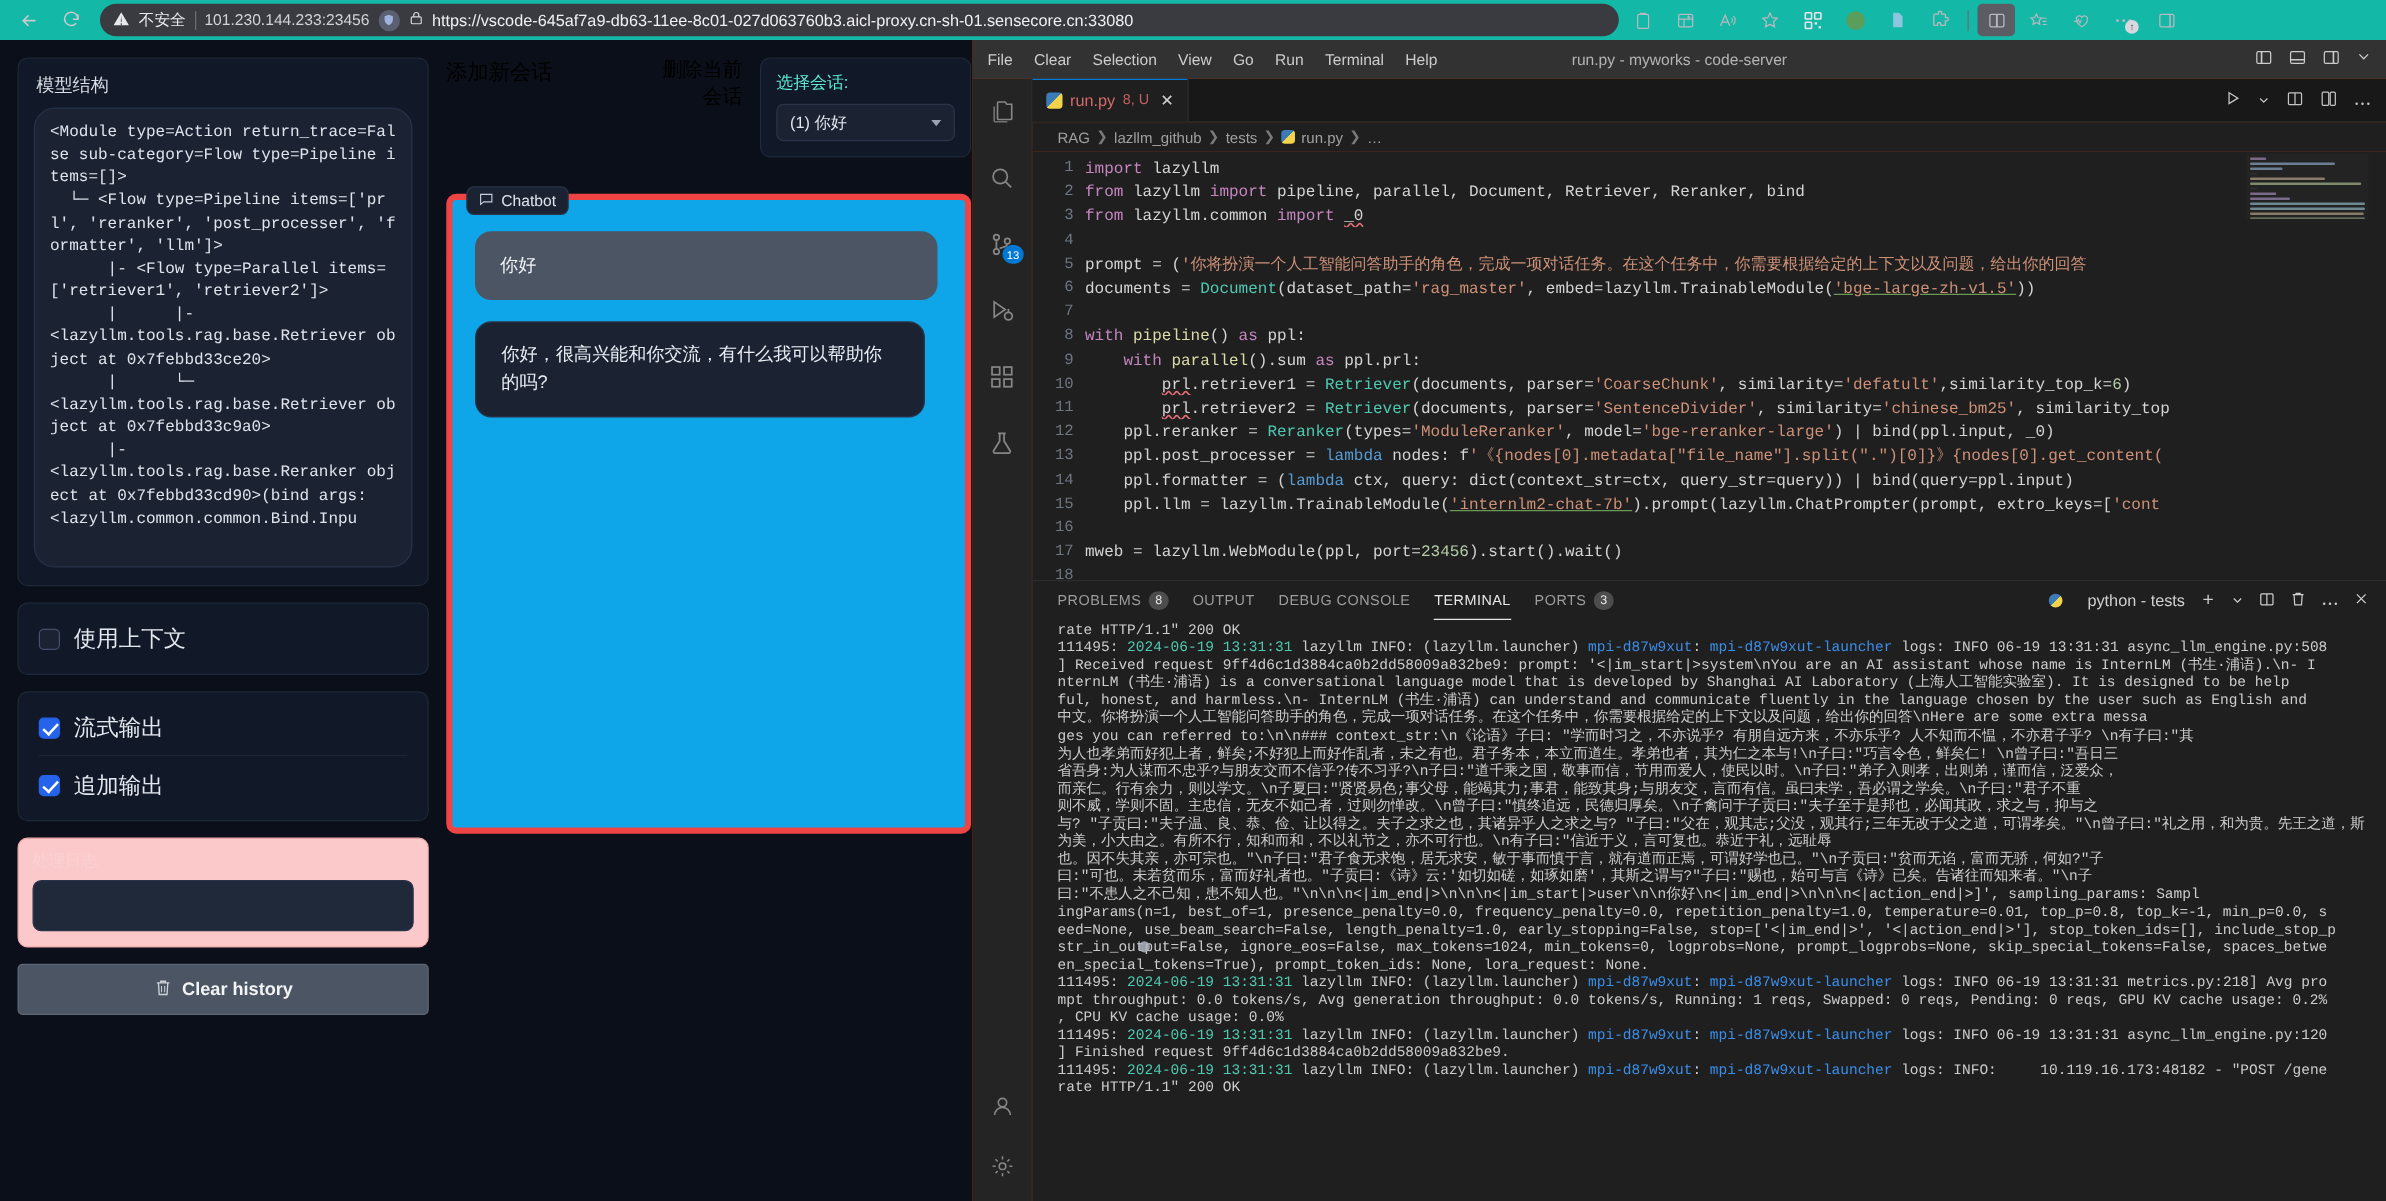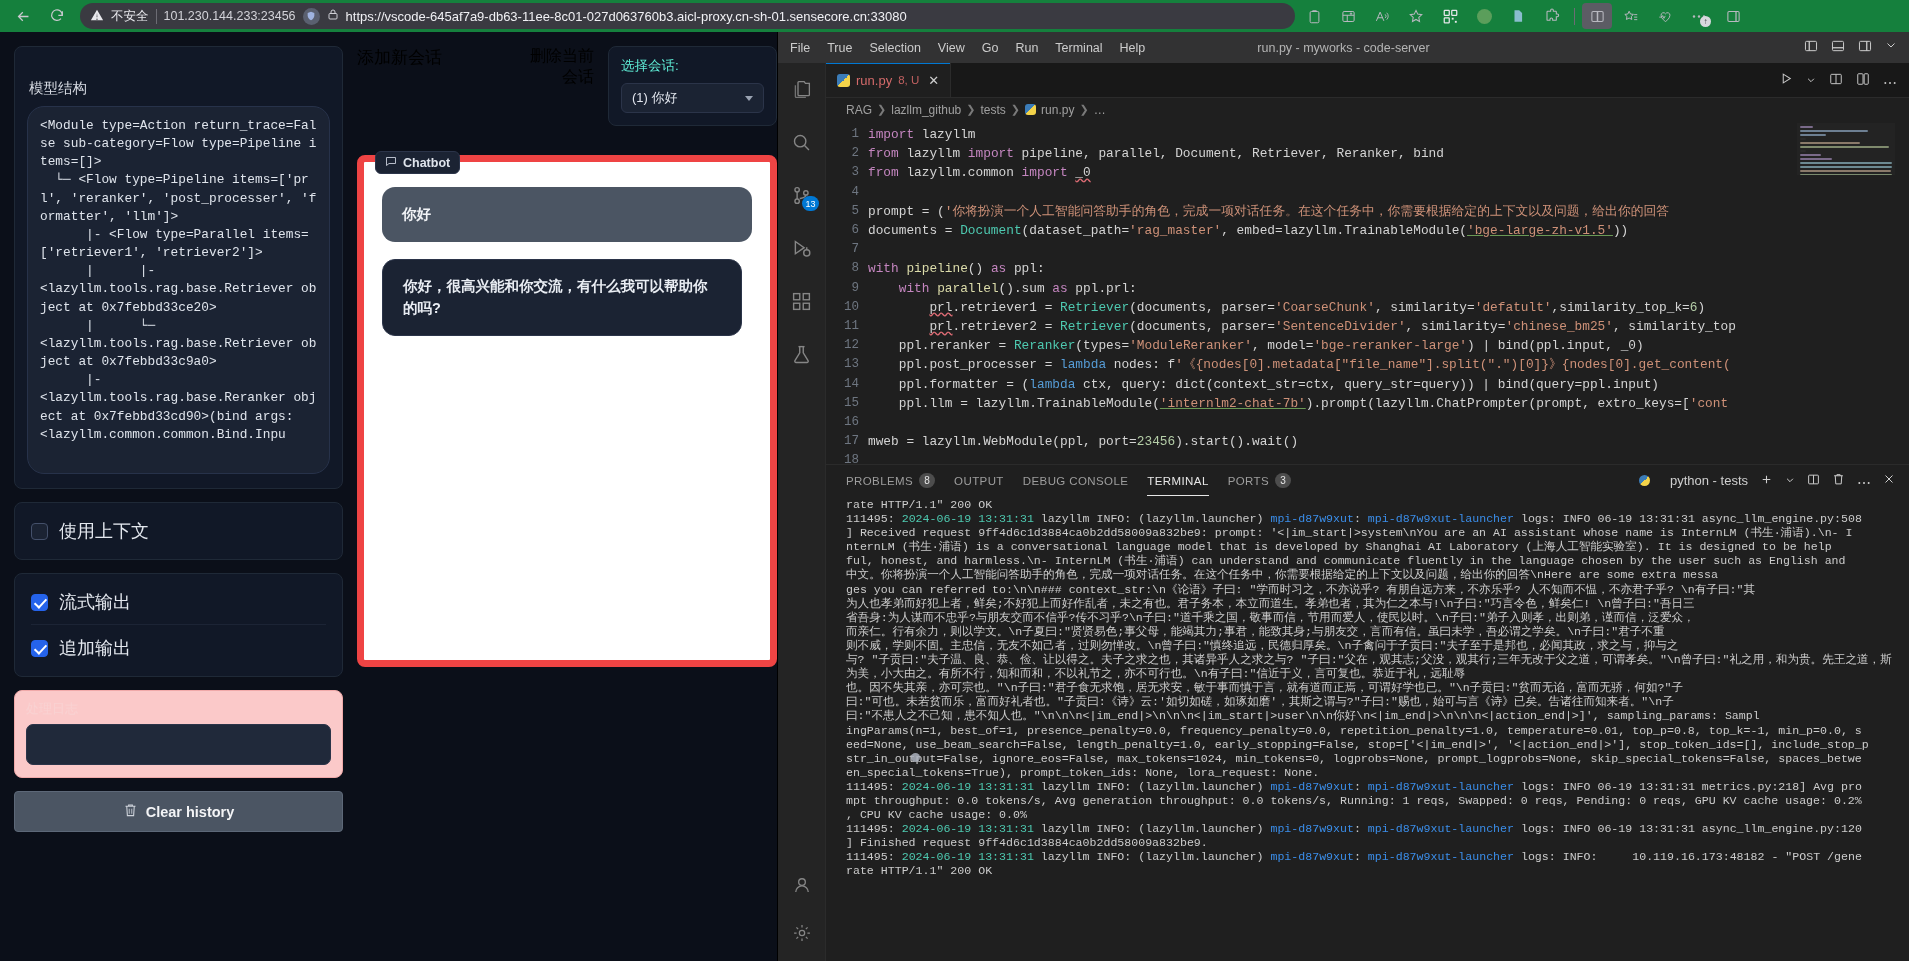--- a/index.html
+++ b/index.html
@@ -5,21 +5,21 @@
   * { box-sizing: border-box; margin: 0; padding: 0; }
   html, body {
     width: 1909px; height: 961px;
     background: #0b0f19;
     font-family: "Liberation Sans", sans-serif;
     overflow: hidden;
   }
 
   
   .browser-bar {
-    height: 32px; background: #15803d; display: flex; align-items: center;
+    height: 32px; background: #14b8a6; display: flex; align-items: center;
     padding: 0 8px; gap: 4px; position: relative;
   }
   .nav-btn {
     width: 30px; height: 26px; display: flex; align-items: center;
     justify-content: center; color: #c9c9cf; font-size: 15px; border-radius: 4px;
   }
   .url-container {
     flex: 1; height: 26px; background: #3a3a41; border-radius: 13px;
     display: flex; align-items: center; padding: 0 10px; gap: 7px; margin-left: 4px;
     max-width: 1215px;
@@ -50,21 +50,21 @@
   .gradio {
     width: 777px; background: #0b0f19; padding: 14px 0 0 14px;
     display: flex; gap: 14px; position: relative; overflow: hidden;
   }
   .grad-col-left { width: 330px; display: flex; flex-direction: column; gap: 13px; }
   .grad-col-right { width: 420px; display: flex; flex-direction: column; gap: 11px; }
 
   .panel {
     background: #111827; border: 1px solid #1f2937; border-radius: 8px;
   }
-  .panel-label { color: #d8dce4; font-size: 14.5px; padding: 12px 14px 8px 14px; margin-top: 20px; }
+  .panel-label { color: #d8dce4; font-size: 14.5px; padding: 12px 14px 8px 14px; }
   .code-box {
     margin: 0 12px 14px 12px; background: #1b2333; border: 1px solid #27324a;
     border-radius: 17px; padding: 10px 12px;
     font-family: "Liberation Mono", monospace; font-size: 12.8px;
     color: #dfe4ec; line-height: 1.42; height: 368px; overflow: hidden;
     white-space: pre-wrap; word-break: break-all; position: relative;
   }
 
   .check-panel {
     background: #111827; border: 1px solid #1f2937; border-radius: 8px;
@@ -116,22 +116,22 @@
     background: #1b2333; border: 1px solid #2b3449; border-radius: 6px;
     height: 30px; display: flex; align-items: center;
     padding: 0 10px; color: #e2e6ee; font-size: 13px; justify-content: space-between;
   }
   .caret { width: 0; height: 0; border-left: 4.5px solid transparent;
            border-right: 4.5px solid transparent; border-top: 5.5px solid #9aa3b2; }
 
   .top-row { display: flex; gap: 14px; align-items: flex-start; }
 
   .chatbot-panel {
-    background: #ffffff; border: 7px solid #ef4444; border-radius: 8px;
-    height: 512px; position: relative; padding: 0 0 0 0; font-weight: bold;
+    background: #0ea5e9; border: 5px solid #ef4444; border-radius: 8px;
+    height: 512px; position: relative; padding: 0 0 0 0;
   }
   .chatbot-tag {
     position: absolute; top: -11px; left: 11px;
     background: #1b2333; border: 1px solid #2b3449; border-radius: 6px;
     padding: 3px 9px; display: flex; align-items: center; gap: 6px;
     color: #dfe4ec; font-size: 12.5px;
   }
   .bubbles { padding: 25px 18px 0 18px; display: flex; flex-direction: column; gap: 17px; }
   .bubble-user {
     align-self: flex-start; background: #4b5563; border-radius: 13px;
@@ -482,21 +482,21 @@
           <div class="bubble-bot">你好，很高兴能和你交流，有什么我可以帮助你的吗?</div>
         </div>
       </div>
     </div>
   </div>
 
   <div class="vscode">
 
     <div class="vs-menubar">
       <span class="vs-menu-item">File</span>
-      <span class="vs-menu-item">True</span>
+      <span class="vs-menu-item">Clear</span>
       <span class="vs-menu-item">Selection</span>
       <span class="vs-menu-item">View</span>
       <span class="vs-menu-item">Go</span>
       <span class="vs-menu-item">Run</span>
       <span class="vs-menu-item">Terminal</span>
       <span class="vs-menu-item">Help</span>
       <span class="vs-title">run.py - myworks - code-server</span>
       <span class="vs-layout-icons">
         <span>
           <svg width="14" height="14" viewBox="0 0 24 24" fill="none" stroke="currentColor" stroke-width="1.7">

